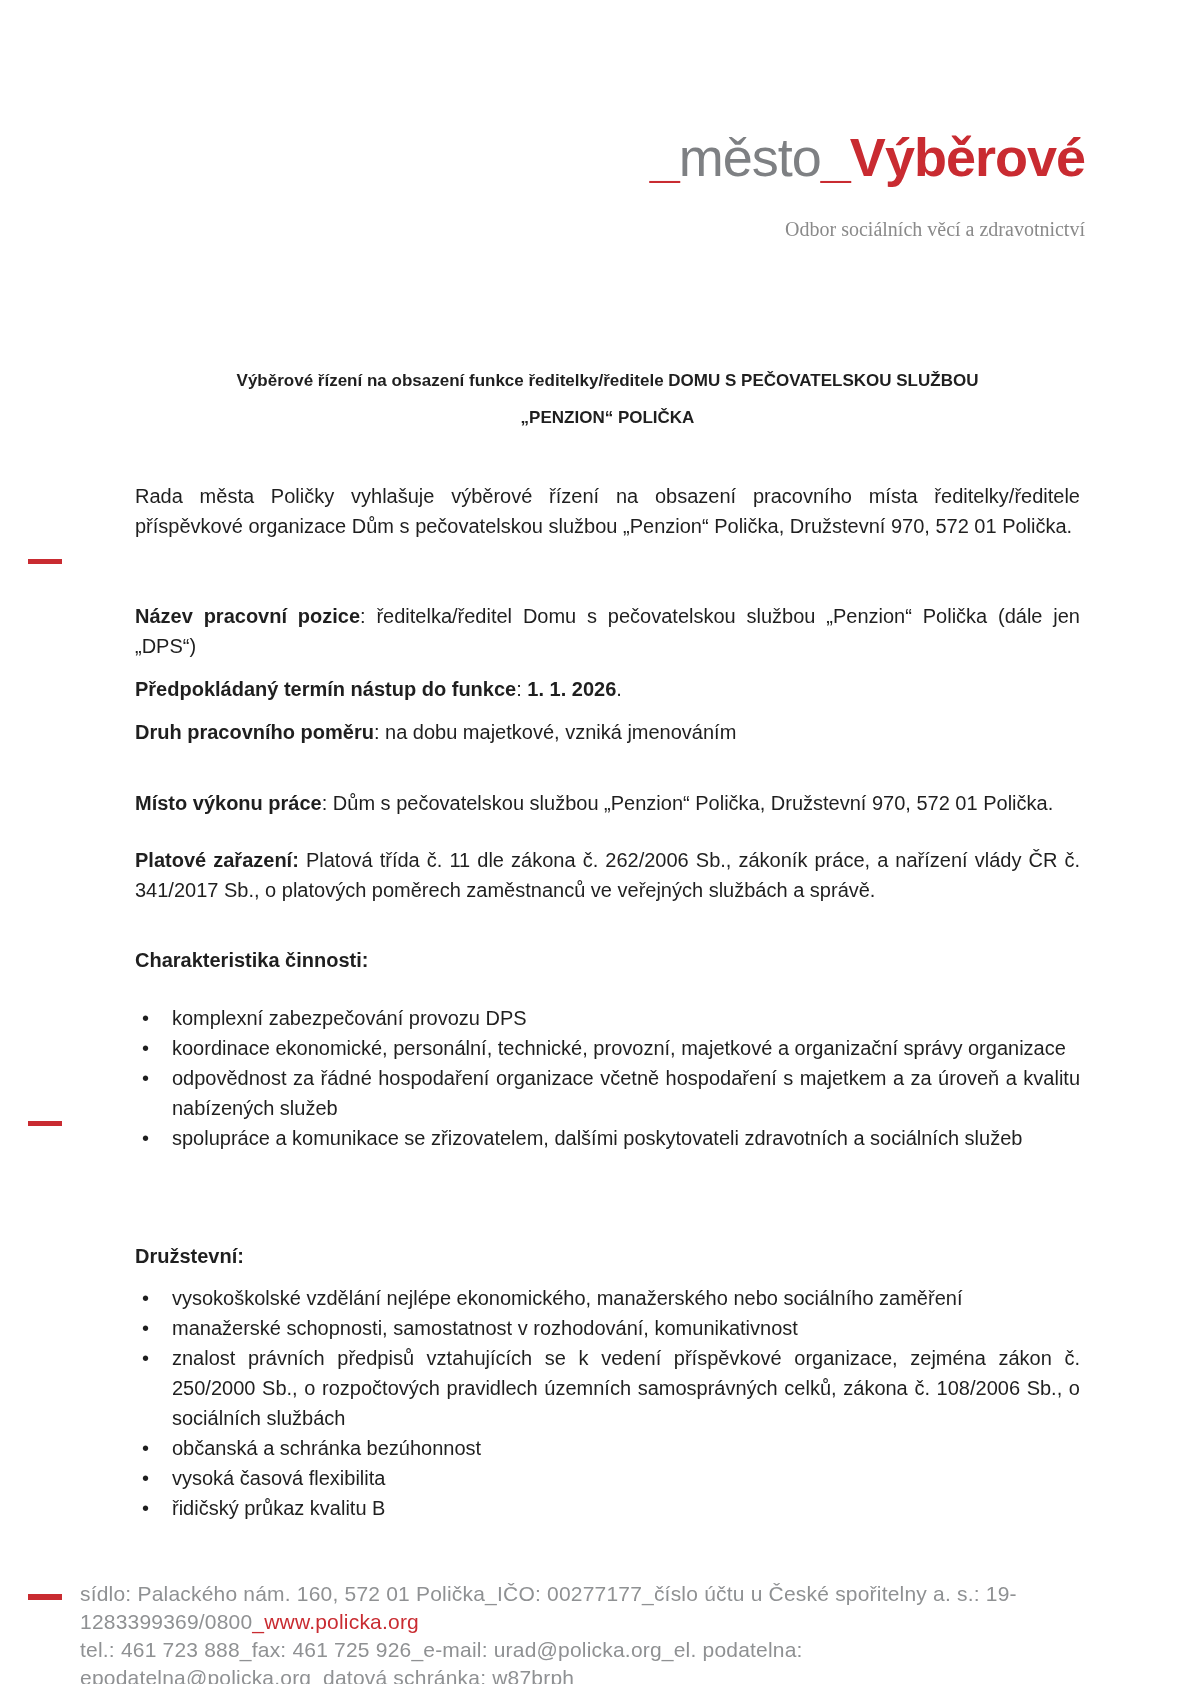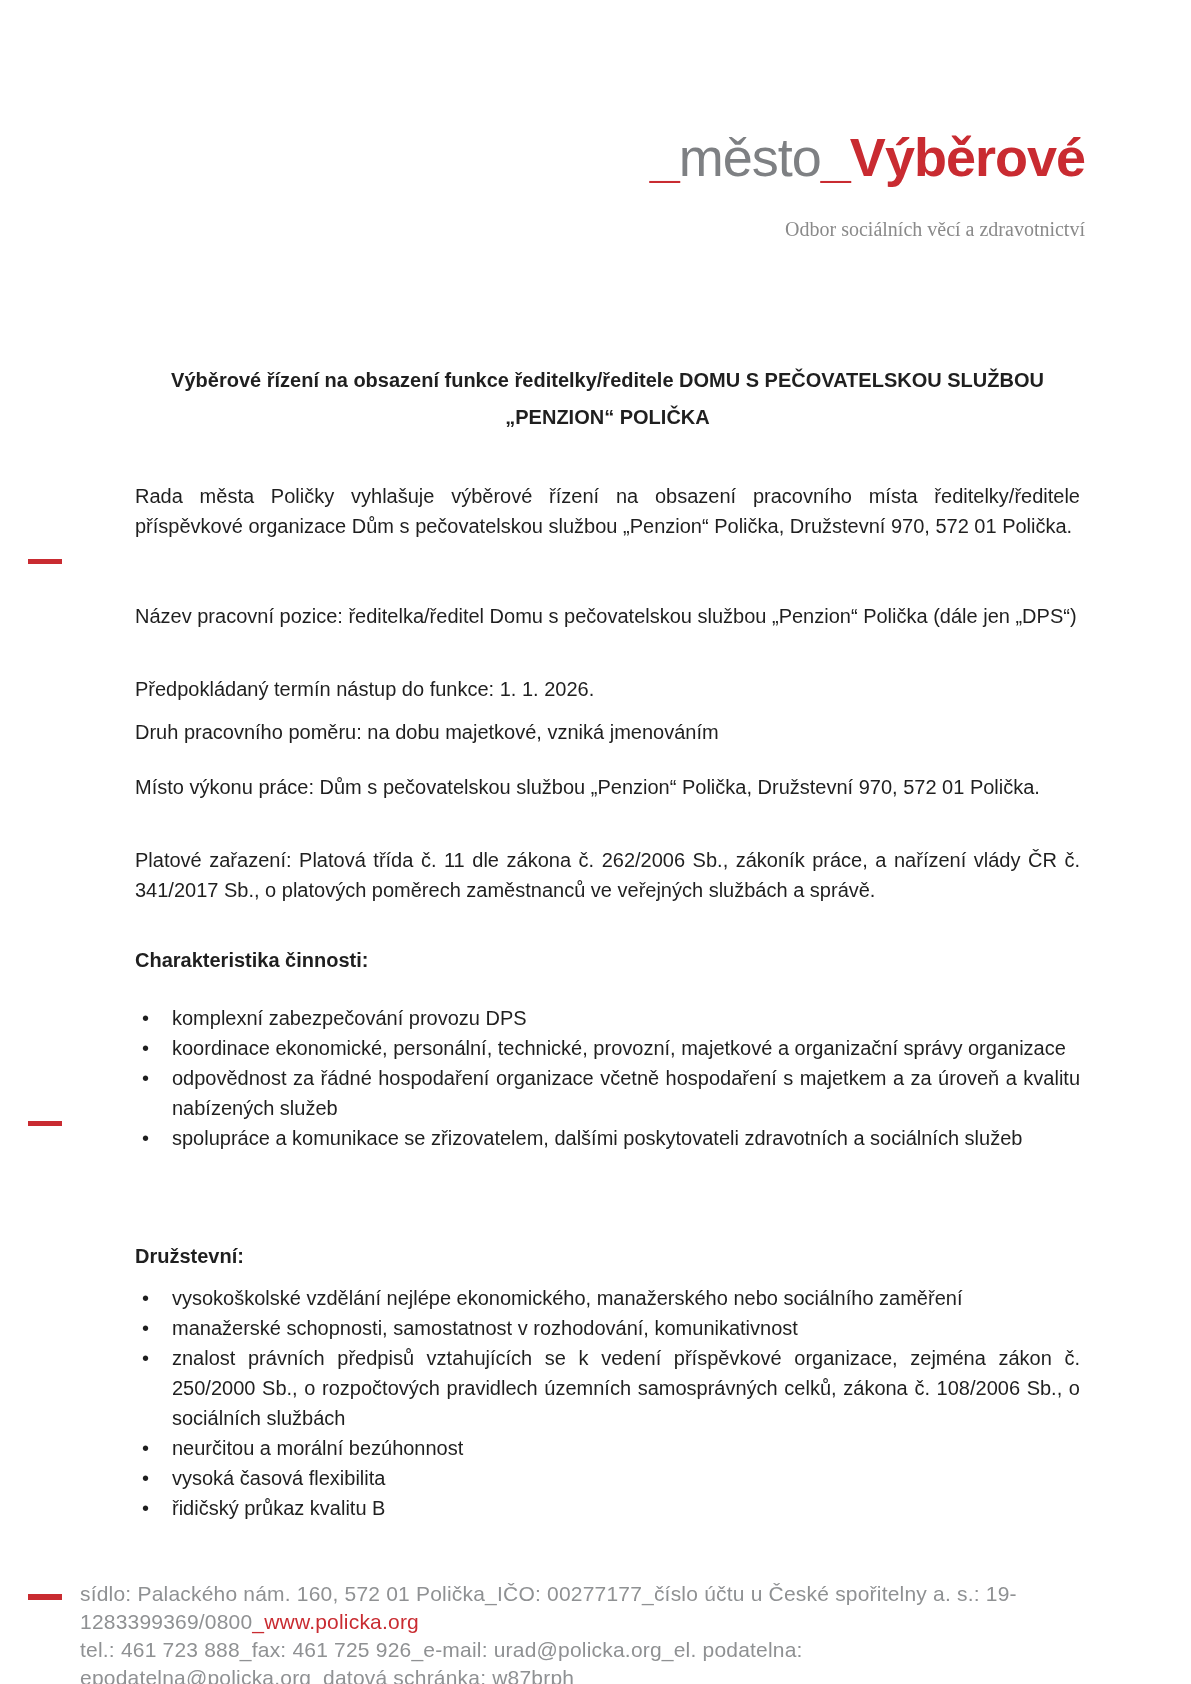--- a/index.html
+++ b/index.html
@@ -27,29 +27,29 @@
   .logo .city{color:var(--logo-gray);font-weight:400;}
   .logo .name{color:var(--accent-red);font-weight:700;}
   .department{
     margin-top:30px;
     font-family:"Liberation Serif",serif;
     font-size:20px;line-height:26px;
     color:var(--department-gray);
   }
   
   .block{position:absolute;left:135px;width:945px;font-size:20px;line-height:30px;}
-  .title{top:362px;text-align:center;font-weight:700;font-size:20px;line-height:37px;}
+  .title{top:362px;text-align:center;font-weight:700;font-size:17px;line-height:37px;}
   .intro{top:481px;text-align:justify;}
   .p-detail{text-align:justify;}
   .p-nazev{top:601px;}
   .p-termin{top:674px;}
   .p-druh{top:717px;}
-  .p-misto{top:772px;}
+  .p-misto{top:788px;}
   .p-platove{top:845px;}
-  .b{font-weight:400;}
+  .b{font-weight:700;}
   .h-char{top:945px;font-weight:700;}
   .h-poz{top:1241px;font-weight:700;}
   .list{list-style:none;}
   .list-char{top:1003px;}
   .list-poz{top:1283px;}
   .list li{
     position:relative;
     padding-left:37px;
     text-align:justify;
   }
@@ -119,21 +119,21 @@
     <li><span class="bullet">•</span><span>koordinace ekonomické, personální, technické, provozní, majetkové a organizační správy organizace</span></li>
     <li><span class="bullet">•</span><span>odpovědnost za řádné hospodaření organizace včetně hospodaření s majetkem a za úroveň a kvalitu nabízených služeb</span></li>
     <li><span class="bullet">•</span><span>spolupráce a komunikace se zřizovatelem, dalšími poskytovateli zdravotních a sociálních služeb</span></li>
   </ul>
 
   <div class="block h-poz">Družstevní:</div>
   <ul class="block list list-poz">
     <li><span class="bullet">•</span><span>vysokoškolské vzdělání nejlépe ekonomického, manažerského  nebo sociálního zaměření</span></li>
     <li><span class="bullet">•</span><span>manažerské schopnosti, samostatnost v rozhodování, komunikativnost</span></li>
     <li><span class="bullet">•</span><span>znalost právních předpisů vztahujících se k vedení příspěvkové organizace, zejména zákon č. 250/2000 Sb., o rozpočtových pravidlech územních samosprávných celků, zákona č. 108/2006 Sb., o sociálních službách</span></li>
-    <li><span class="bullet">•</span><span>neurčitou a morální bezúhonnost</span></li>
+    <li><span class="bullet">•</span><span>občanská a schránka bezúhonnost</span></li>
     <li><span class="bullet">•</span><span>vysoká časová flexibilita</span></li>
     <li><span class="bullet">•</span><span>řidičský průkaz kvalitu B</span></li>
   </ul>
 
   <div class="dash dash-footer"></div>
   <div class="footer">
     <div><span>sídlo: Palackého  nám. 160, 572 01 Polička_IČO: 00277177_číslo účtu u České spořitelny a. s.: 19-1283399369/0800</span><a href="#" class="link">_www.policka.org</a></div>
     <div>tel.: 461 723 888_fax: 461 725 926_e-mail: urad@policka.org_el. podatelna: epodatelna@policka.org_datová schránka: w87brph</div>
   </div>
 

